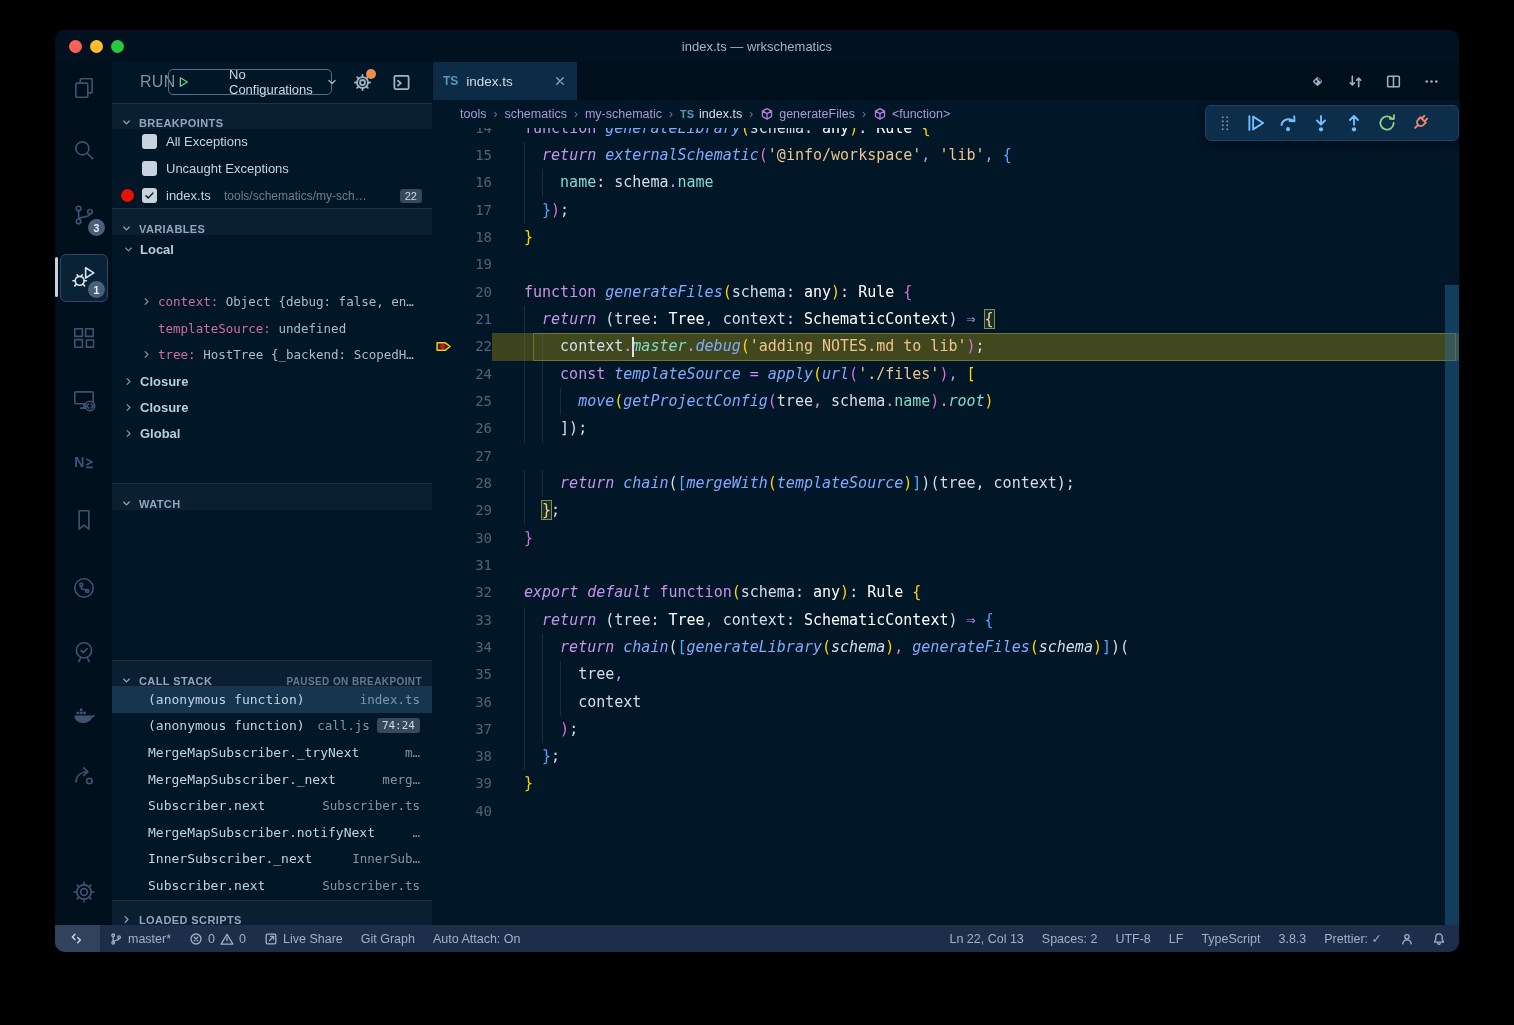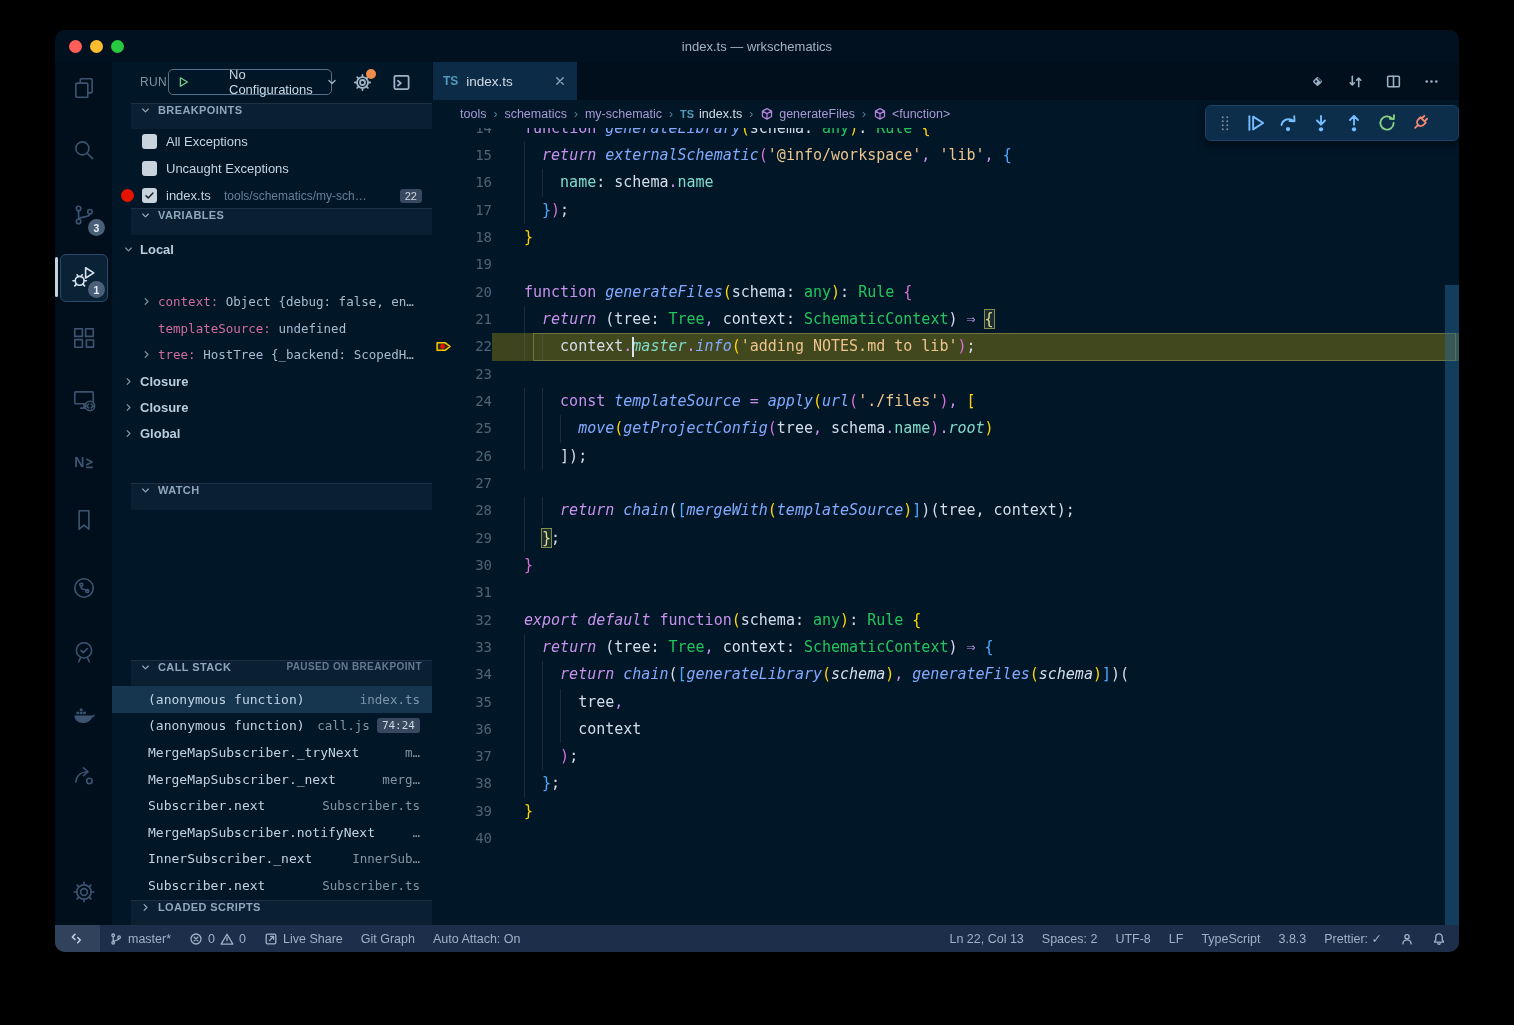--- a/index.html
+++ b/index.html
@@ -17,28 +17,28 @@
   .activitybar{position:absolute;left:0;top:0;width:57px;bottom:0;background:#010f1d;border-right:1px solid #0a1f33;}
   .ab-item{position:absolute;left:0;width:57px;height:48px;display:flex;align-items:center;justify-content:center;color:#3d5470;}
   .ab-item.active{color:#d8e2ee;}
   .ab-box{position:absolute;left:5px;width:46px;height:46px;border:1px solid #2b4a6b;border-radius:6px;background:#0a2236;}
   .ab-bar{position:absolute;left:0;width:3px;border-radius:2px;background:#c3d2e0;}
   .ab-badge{position:absolute;right:7px;bottom:3px;min-width:17px;height:17px;border-radius:9px;background:#4a6078;color:#e8eef5;font-size:10.5px;font-weight:700;display:flex;align-items:center;justify-content:center;padding:0 3px;box-sizing:border-box;}
   .ab-item svg{position:relative;}
   
   .sidebar{position:absolute;left:57px;top:0;width:320px;bottom:0;background:#011627;border-right:1px solid #0b2942;}
   .runrow{position:absolute;top:0;left:0;right:0;height:40px;display:flex;align-items:center;}
-  .run-label{position:absolute;left:28px;font-size:12px;color:#7f93aa;letter-spacing:.3px;}
+  .run-label{position:absolute;left:28px;font-size:16px;color:#7f93aa;letter-spacing:.3px;}
   .cfg{position:absolute;left:56px;top:7px;width:164px;height:26px;border:1px solid #54718c;border-radius:5px;display:flex;align-items:center;color:#cdd9e5;font-size:13px;box-sizing:border-box;gap:12px;}
   .cfg .play{color:#74ce8c;margin:0 6px 0 7px;display:flex;}
   .cfg .sep{width:1px;height:16px;background:#54718c;margin-right:9px;}
   .cfg .chev{margin-left:auto;margin-right:8px;color:#9fb3c8;display:flex;}
   .icon-btn{position:absolute;top:10px;color:#9fb3c8;display:flex;align-items:center;justify-content:center;}
   .gear-dot{position:absolute;right:-4px;top:-3px;width:10px;height:10px;border-radius:50%;background:#ee8e4a;}
-  .sec-head{position:absolute;left:0;right:0;display:flex;align-items:flex-start;background:rgba(95,126,151,.10);border-top:1px solid rgba(95,126,151,.20);font-size:11px;font-weight:700;letter-spacing:.4px;color:#8fa7bd;margin-left:19px;}
+  .sec-head{position:absolute;left:0;right:0;display:flex;align-items:flex-end;background:rgba(95,126,151,.10);border-top:1px solid rgba(95,126,151,.20);font-size:11px;font-weight:700;letter-spacing:.4px;color:#8fa7bd;}
   .sec-head .chev{margin:0 6px 0 8px;color:#8fa7bd;display:flex;}
   .sec-status{margin-left:auto;margin-right:10px;font-size:10px;color:#63798f;letter-spacing:.4px;}
   .bp-row{position:absolute;left:0;right:0;height:27px;display:flex;align-items:center;font-size:13px;color:#c3d4e2;}
   .bp-dot{position:absolute;left:9px;width:13px;height:13px;border-radius:50%;background:#e51400;}
   .cb{position:absolute;left:30px;width:15px;height:15px;border-radius:3px;background:#c9d3dd;display:flex;align-items:center;justify-content:center;color:#17222e;}
   .bp-label{position:absolute;left:54px;}
   .bp-path{position:absolute;left:112px;font-size:12px;color:#64809a;max-width:150px;overflow:hidden;white-space:nowrap;}
   .badge{background:#37485f;color:#ccd7e2;border-radius:3px;font-size:11px;padding:1px 5px;}
   .bp-badge{position:absolute;right:10px;}
   .var-row{position:absolute;left:0;right:0;height:26.4px;display:flex;align-items:center;font-family:"DejaVu Sans Mono",monospace;font-size:12.5px;}
@@ -69,21 +69,21 @@
   .line{position:relative;height:27.33px;line-height:27.33px;font-size:15px;}
   .lnum{position:absolute;left:0;width:60px;text-align:right;color:#4b6479;font-size:14px;z-index:1;}
   .lcode{position:absolute;left:92px;top:0;white-space:pre;z-index:2;}
   .g{display:inline-block;width:2ch;height:100%;vertical-align:top;box-shadow:inset 1px 0 rgba(95,126,151,.22);}
   .hl{position:absolute;left:60px;right:0;top:0;bottom:0;background:#3e441d;z-index:0;}
   .hlbox{position:absolute;left:101px;right:3px;top:0;bottom:0;border:1px solid #70743a;background:rgba(130,130,60,.07);box-sizing:border-box;z-index:0;}
   .dbg-arrow{position:absolute;left:3px;top:4px;z-index:2;display:flex;}
   .cursor{position:absolute;left:200px;top:4px;width:2px;height:20px;background:#d9e4f0;z-index:4;}
   .tk-k{color:#c792ea;} .tk-ki{color:#c792ea;font-style:italic;}
   .tk-f{color:#82aaff;font-style:italic;}
-  .tk-t{color:#22c55e;}
+  .tk-t{color:#ffffff;}
   .tk-s{color:#ecc48d;}
   .tk-p{color:#7fdbca;} .tk-pi{color:#7fdbca;font-style:italic;}
   .tk-v{color:#d6deeb;} .tk-vi{color:#d6deeb;font-style:italic;}
   .tk-o{color:#c792ea;}
   .tk-b1{color:#ffd602;} .tk-b2{color:#da70d6;} .tk-b3{color:#4ea9ff;}
   .tk-m{color:#e3dc8e;outline:1px solid #8a8c4a;background:rgba(190,190,110,.13);}
   .dbgbar{position:absolute;left:773px;top:43px;width:254px;height:36px;background:#0d2e4b;border:1px solid #1a436a;border-radius:6px;box-shadow:0 3px 10px rgba(0,0,0,.5);display:flex;align-items:center;z-index:10;box-sizing:border-box;padding:0 6px;}
   .dbg-grip{color:#7e8a99;display:flex;margin:0 4px;}
   .dbg-btn{width:33px;height:30px;display:flex;align-items:center;justify-content:center;}
   .c-blue{color:#75beff;} .c-green{color:#89d185;} .c-red{color:#f48771;}
@@ -565,25 +565,21 @@
                 <div class="dbg-arrow">
                   <span class="icon">
                     <svg width="19" height="19" viewBox="0 0 18 18" fill="none" stroke="currentColor" stroke-width="1.5" stroke-linecap="round" stroke-linejoin="round">
                       <path d="M2 5.5h7.8L14.3 9l-4.5 3.5H2z" fill="#2a2a12" stroke="#ffcc00" stroke-width="1.4"></path>
                       <circle cx="7.2" cy="9" r="2.3" fill="#e51400" stroke="none"></circle>
                     </svg>
                   </span>
                 </div>
                 <div class="cursor"></div>
                 <span class="lnum">22</span>
-                <span class="lcode"><span class="g">  </span><span class="g">  </span><span class="tk-v">context</span><span class="tk-o">.</span><span class="tk-pi">master</span><span class="tk-o">.</span><span class="tk-f">info</span><span class="tk-b1">(</span><span class="tk-s">'adding NOTES.md to lib'</span><span class="tk-b2">)</span><span class="tk-v">;</span></span>
-              </div>
-              <div class="line">
-                <span class="lnum">23</span>
-                <span class="lcode"></span>
+                <span class="lcode"><span class="g">  </span><span class="g">  </span><span class="tk-v">context</span><span class="tk-o">.</span><span class="tk-pi">master</span><span class="tk-o">.</span><span class="tk-f">debug</span><span class="tk-b1">(</span><span class="tk-s">'adding NOTES.md to lib'</span><span class="tk-b2">)</span><span class="tk-v">;</span></span>
               </div>
               <div class="line">
                 <span class="lnum">24</span>
                 <span class="lcode"><span class="g">  </span><span class="g">  </span><span class="tk-k">const </span><span class="tk-f">templateSource</span><span class="tk-o"> = </span><span class="tk-f">apply</span><span class="tk-b1">(</span><span class="tk-f">url</span><span class="tk-b2">(</span><span class="tk-s">'./files'</span><span class="tk-b2">)</span><span class="tk-o">, </span><span class="tk-b1">[</span></span>
               </div>
               <div class="line">
                 <span class="lnum">25</span>
                 <span class="lcode"><span class="g">  </span><span class="g">  </span><span class="g">  </span><span class="tk-f">move</span><span class="tk-b1">(</span><span class="tk-f">getProjectConfig</span><span class="tk-b2">(</span><span class="tk-v">tree</span><span class="tk-o">, </span><span class="tk-v">schema</span><span class="tk-o">.</span><span class="tk-p">name</span><span class="tk-b2">)</span><span class="tk-o">.</span><span class="tk-pi">root</span><span class="tk-b1">)</span></span>
               </div>
               <div class="line">

